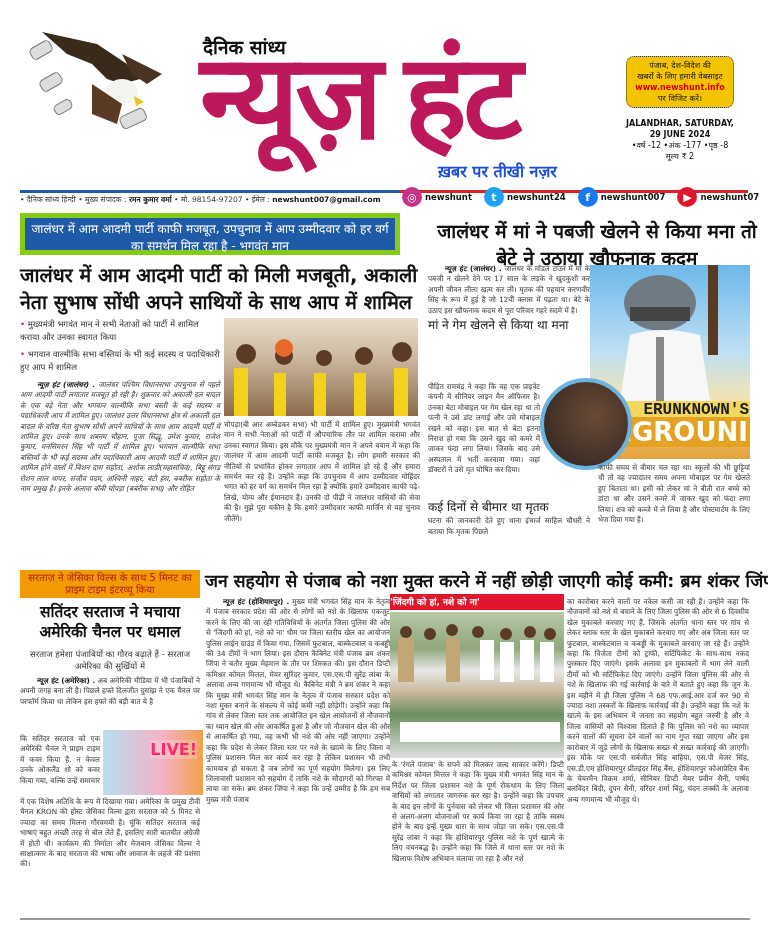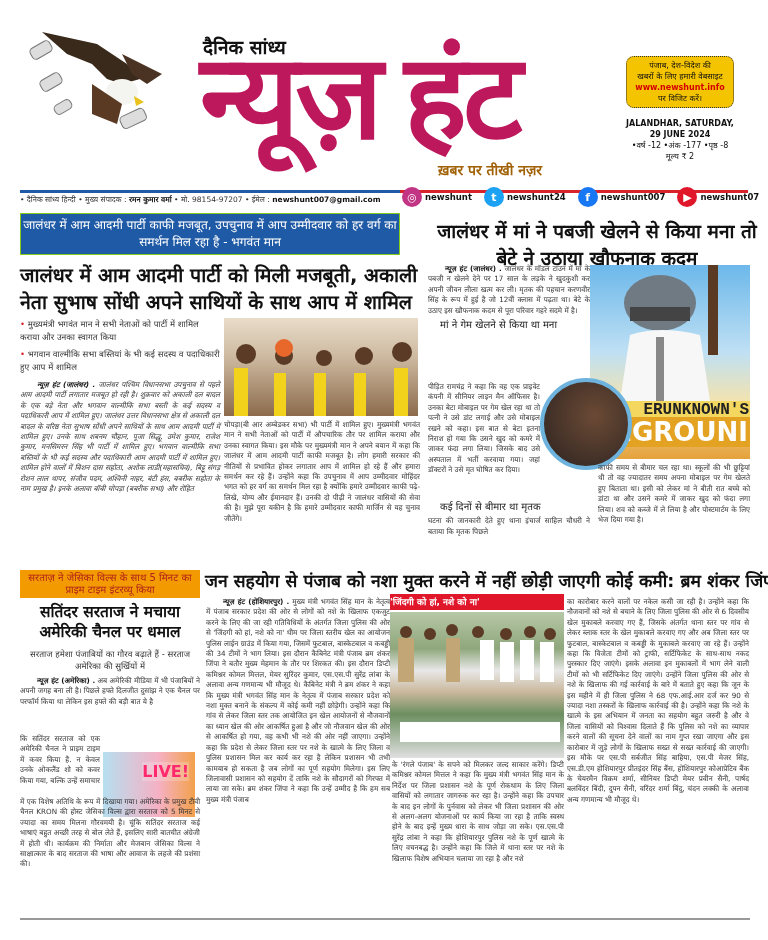--- a/index.html
+++ b/index.html
@@ -3,57 +3,57 @@
 <meta charset="utf-8">
 <style>
 *{margin:0;padding:0;box-sizing:border-box;}
 html,body{width:768px;height:940px;background:#fff;overflow:hidden;}
 body{font-family:"DejaVu Sans","Liberation Sans",sans-serif;color:#222;position:relative;}
 .abs{position:absolute;}
 .masthead{left:0;top:0;width:623px;height:190px;}
 .eagle{left:22px;top:24px;width:140px;height:110px;}
 .dainik{left:203px;top:34px;font-size:19px;font-weight:bold;color:#111;}
 .logo{left:200px;top:40px;width:360px;height:120px;color:#be185d;font-weight:bold;font-size:118px;line-height:118px;letter-spacing:-4px;font-family:Liberation Serif, serif;}
-.tagline{left:438px;top:160px;font-size:14px;font-weight:bold;color:#a16207;}
+.tagline{left:438px;top:160px;font-size:16px;font-weight:bold;color:#1d4ed8;}
 .webbox{left:626px;top:56px;width:108px;height:52px;background:#f5c400;border:1.5px dotted #333;border-radius:8px;font-size:8px;line-height:11px;text-align:center;padding-top:3px;color:#111;}
 .webbox .url{color:#d40000;font-weight:bold;}
 .dateline{left:612px;top:118px;width:136px;text-align:center;font-size:8px;line-height:11px;color:#111;}
 .dateline .d1,.dateline .d2{font-weight:bold;}
 .rule-blue{left:20px;top:190px;width:380px;height:3px;background:#1f5aa6;}
 .rule-red{left:400px;top:190px;width:348px;height:3px;background:#d8232a;}
 .infobar{left:20px;top:194px;width:380px;font-size:7.5px;color:#333;white-space:nowrap;}
 .infobar b{color:#111;}
 .social{left:402px;top:186px;width:366px;height:22px;display:flex;align-items:center;gap:4px;font-size:8.5px;font-weight:bold;color:#111;}
 .soc-ic{width:20px;height:20px;border-radius:50%;display:flex;align-items:center;justify-content:center;color:#fff;font-size:11px;font-weight:bold;flex:0 0 auto;}
 .soc-item{display:flex;align-items:center;gap:3px;margin-right:8px;}
-.bluebanner{left:20px;top:213px;width:380px;height:42px;background:#1f5aa6;color:#fff;text-align:center;font-size:12px;line-height:17px;padding-top:3px;border:1px solid #84cc16;}
+.bluebanner{left:20px;top:213px;width:380px;height:42px;background:#1f5aa6;color:#fff;text-align:center;font-size:12px;line-height:17px;padding-top:3px;border:5px solid #84cc16;}
 .h-main{left:20px;top:262px;width:400px;font-size:19.5px;font-weight:bold;line-height:27px;color:#111;}
 .bullets{left:20px;top:318px;width:200px;font-size:8.5px;line-height:13px;color:#333;}
 .bullets .b{margin-bottom:4px;}
 .bullets .dot{color:#d8232a;}
 .photo1{left:224px;top:318px;width:194px;height:98px;background:linear-gradient(180deg,#e9dcc9 0%,#cdb9a0 40%,#8c6b4c 100%);overflow:hidden;}
 .col-text{font-size:7.2px;line-height:10.4px;color:#333;text-align:justify;}
 .col-text .lead{font-weight:bold;color:#111;margin-left:17px;}
 .t1{left:20px;top:380px;width:200px;font-style:italic;}
 .t2{left:224px;top:420px;width:196px;}
 .h-right{left:426px;top:218px;width:342px;font-size:19px;font-weight:bold;line-height:27px;color:#111;text-align:center;}
 .rt1{left:428px;top:264px;width:162px;}
-.rt-sub{font-size:10px;color:#222;margin:4px 12px;}
+.rt-sub{font-size:12px;color:#222;margin:4px 0;}
 .pubg{left:590px;top:265px;width:160px;height:194px;background:linear-gradient(180deg,#6cb8ea 0%,#bfe0f4 45%,#f2e3b0 70%,#e5a13a 100%);overflow:hidden;}
 .pubg .txt1{position:absolute;left:0;top:136px;width:160px;font-size:16px;font-weight:bold;color:#222;background:#f3d75f;text-align:right;padding-right:1px;font-family:Liberation Mono, monospace;}
 .pubg .txt2{position:absolute;left:0;top:152px;width:160px;font-size:26px;font-weight:bold;color:#fff;background:#e3a221;text-align:right;padding-right:2px;line-height:30px;}
 .circle{left:540px;top:378px;width:92px;height:92px;border-radius:50%;background:radial-gradient(circle at 60% 40%,#6b4a35,#2b2220);border:4px solid #6db3dd;}
 .rt2{left:428px;top:400px;width:112px;}
 .rt3{left:428px;top:440px;width:162px;}
 .rt4{left:598px;top:463px;width:152px;}
 .orangebox{left:20px;top:570px;width:180px;height:28px;background:#f39a00;color:#b0201c;font-size:10px;line-height:12px;text-align:center;padding-top:2px;}
 .h-satinder{left:20px;top:602px;width:180px;text-align:center;font-size:15.5px;font-weight:bold;line-height:20px;color:#111;}
 .satinder-sub{left:20px;top:648px;width:180px;text-align:center;font-size:8.5px;line-height:12px;color:#333;}
 .st1{left:20px;top:676px;width:180px;}
-.livephoto{left:103px;top:752px;width:92px;height:65px;background:linear-gradient(90deg,#b6dff0 0%,#f5b1c4 60%,#f3a14c 100%);}
+.livephoto{left:103px;top:730px;width:100px;height:65px;background:linear-gradient(90deg,#b6dff0 0%,#f5b1c4 60%,#f3a14c 100%);}
 .livephoto .lv{position:absolute;right:6px;top:10px;color:#ff2a6d;font-weight:bold;font-size:16px;background:#fff3;}
 .st-wrap{left:20px;top:734px;width:80px;}
 .st-full{left:20px;top:797px;width:180px;}
 .h-jan{left:205px;top:568px;width:563px;font-size:17.5px;font-weight:bold;color:#111;white-space:nowrap;}
 .jt1{left:206px;top:597px;width:184px;}
 .redlabel{left:390px;top:594px;width:174px;height:16px;background:#e0162b;color:#fff;font-size:9px;font-weight:bold;line-height:16px;}
 .photo2{left:390px;top:612px;width:174px;height:146px;background:linear-gradient(180deg,#b7c8a8 0%,#8fa77c 25%,#e8e8e8 40%,#c9b79b 55%,#6c8f60 70%,#e0e0e0 100%);}
 .jt2{left:392px;top:760px;width:172px;}
 .jt3{left:567px;top:597px;width:182px;}
 .bottom-rule{left:20px;top:918px;width:730px;height:2px;background:#999;}

